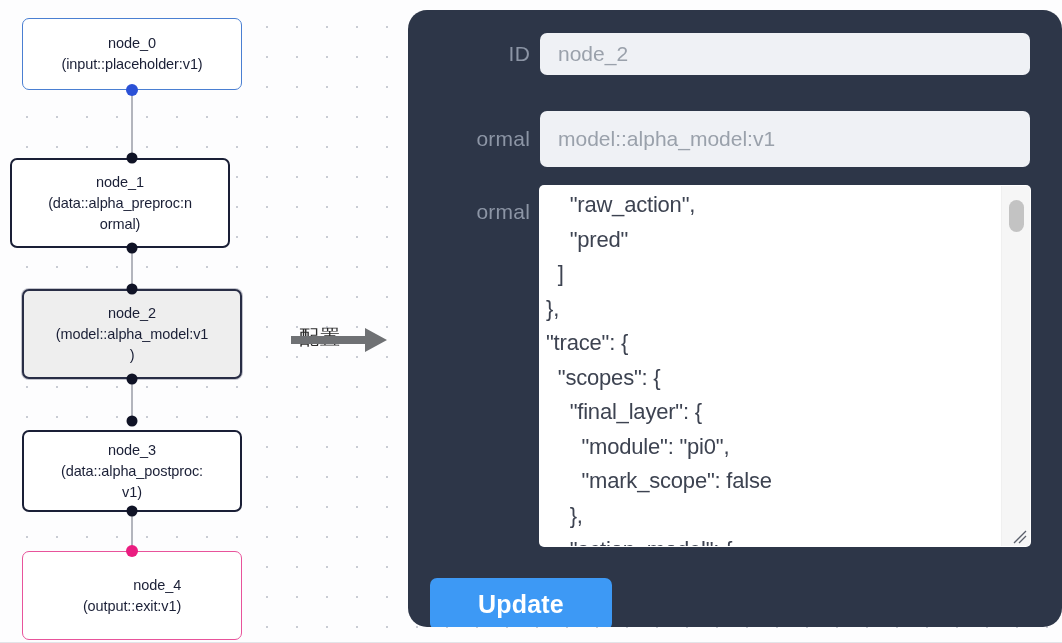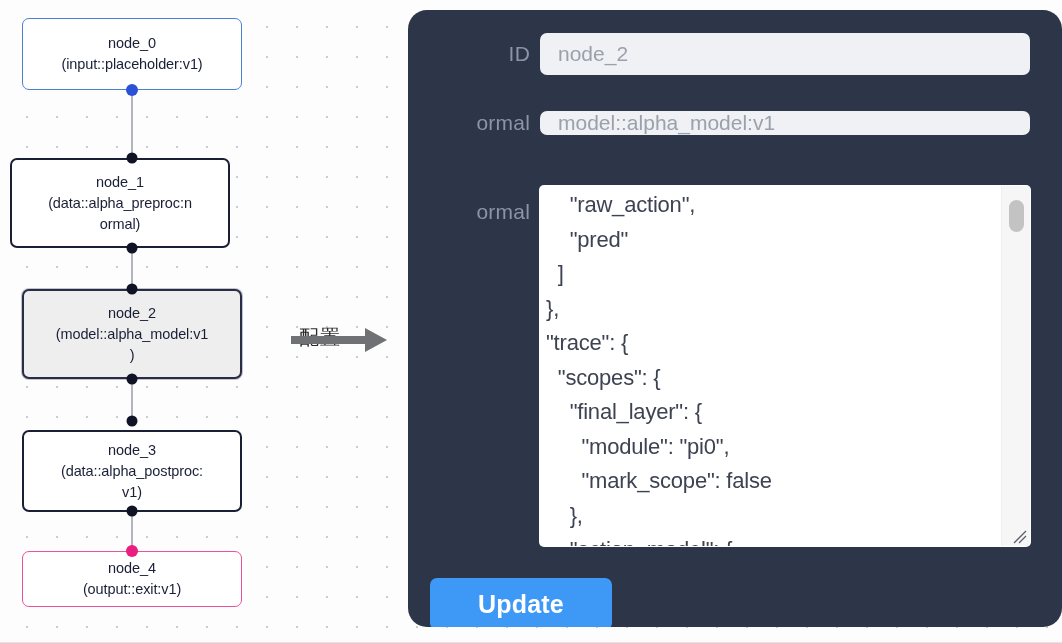--- a/index.html
+++ b/index.html
@@ -125,21 +125,21 @@
   }
 
   
   #row-id { left: 0px; top: 23px; width: 654px; }
   #row-id .field-label { width: 122px; }
   #row-id .field-input { margin-left: 10px; width: 490px; height: 42px; }
 
   
   #row-type { left: 0px; top: 101px; width: 654px; }
   #row-type .field-label { width: 122px; }
-  #row-type .field-input { margin-left: 10px; width: 490px; height: 24px; }
+  #row-type .field-input { margin-left: 10px; width: 490px; height: 56px; }
 
   
   #row-config { left: 0px; top: 176px; width: 654px; align-items: flex-start; }
   #row-config .field-label { width: 122px; padding-top: 14px; }
 
   .textarea-wrap {
     position: relative;
     margin-left: 10px;
     width: 490px;
     height: 360px;
@@ -244,21 +244,21 @@
     <div class="handle" style="left:132px; top:379px;"></div>
 
     <div class="node" style="left:22px; top:430px; height:82px;">
       <span class="node-text">node_3
 (data::alpha_postproc:
 v1)</span>
     </div>
     <div class="handle" style="left:132px; top:421px;"></div>
     <div class="handle" style="left:132px; top:511px;"></div>
 
-    <div class="node output-node" style="left:22px; top:551px; height:56px;">
+    <div class="node output-node" style="left:22px; top:551px; height:89px;text-align:right;">
       <span class="node-text">node_4
 (output::exit:v1)</span>
     </div>
     <div class="handle pink" style="left:132px; top:551px;"></div>
   </div>
 
   <div id="annot">
     <div class="annot-label">配置</div>
     <svg width="100" height="28" viewBox="0 0 100 28">
       <path d="M0 10 L74 10 L74 2 L96 14 L74 26 L74 18 L0 18 Z" fill="#6f7174"></path>

